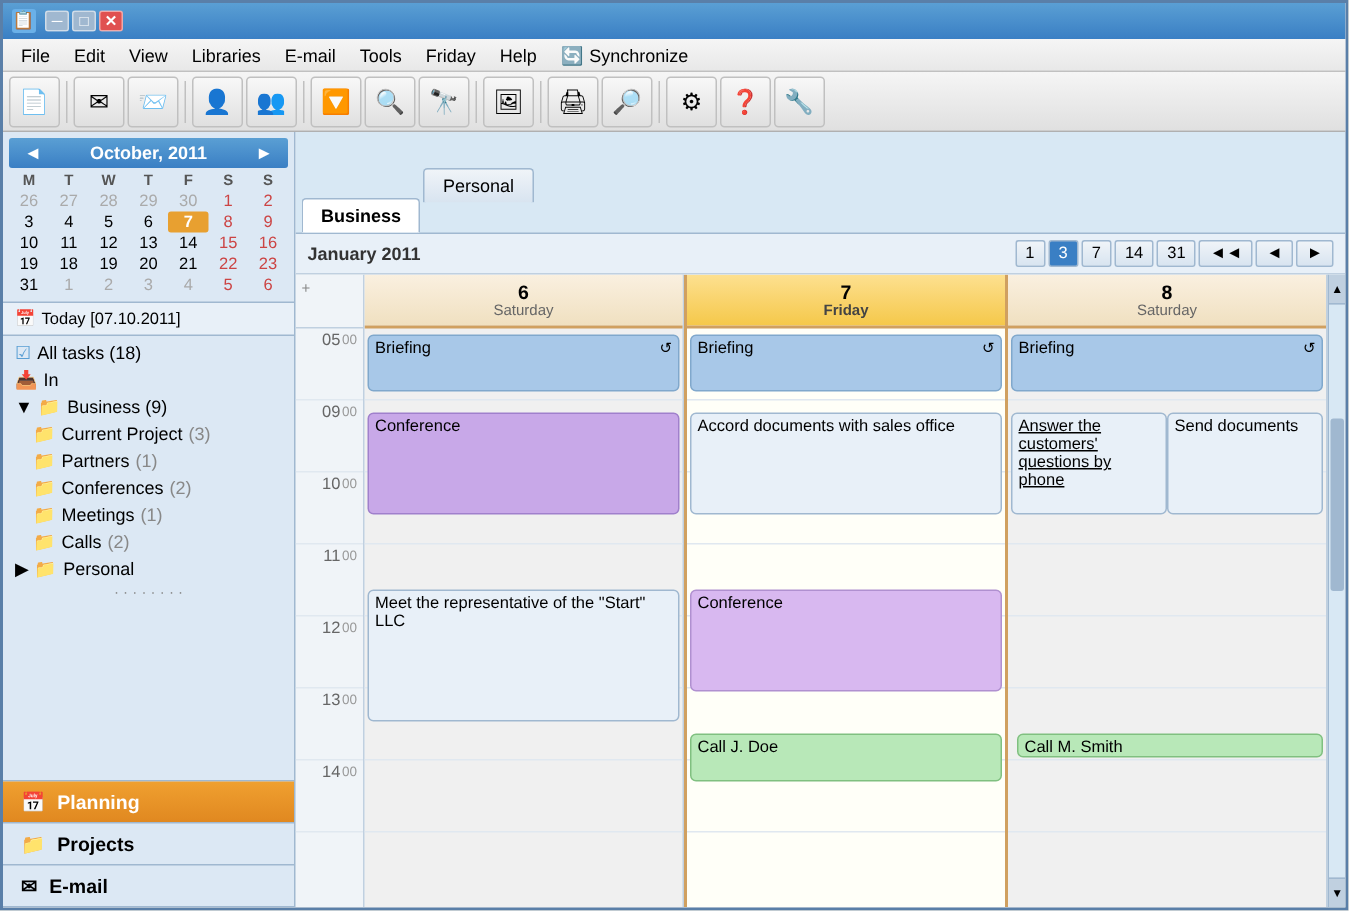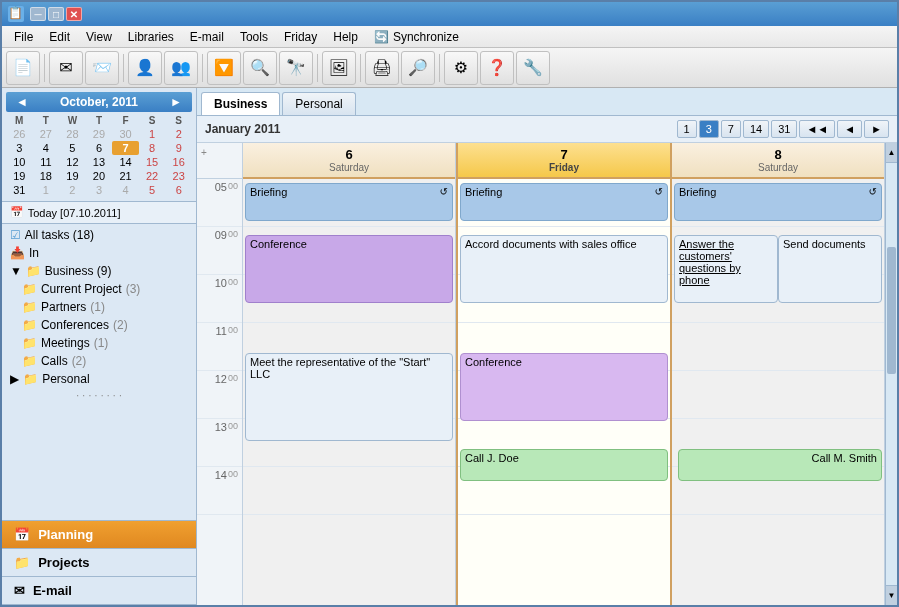--- a/index.html
+++ b/index.html
@@ -46,21 +46,21 @@
     .sidebar-item { display: flex; align-items: center; gap: 4px; padding: 2px 8px; cursor: pointer; font-size: 12px; }
     .indent1 { padding-left: 20px; }
     .sidebar-nav { margin-top: auto; border-top: 1px solid #a0b8d0; }
     .nav-btn { display: flex; align-items: center; gap: 8px; padding: 6px 12px; cursor: pointer; font-size: 13px; font-weight: bold; border-bottom: 1px solid #a0b8d0; }
     .nav-btn.active { background: linear-gradient(to bottom, #f0a030, #e08820); color: white; }
 
     
     .content { flex: 1; display: flex; flex-direction: column; overflow: hidden; }
     .tabs-bar { display: flex; align-items: center; padding: 4px 4px 0; background: #d8e8f4; border-bottom: 1px solid #a0b8d0; gap: 2px; }
     .tab { padding: 4px 12px; border: 1px solid #a0b8d0; border-bottom: none; border-radius: 3px 3px 0 0; cursor: pointer; font-size: 12px; background: linear-gradient(to bottom, #f0f4f8, #d8e4f0); }
-    .tab.active { background: white; font-weight: bold; }
+    .tab.active { background: white; font-weight: bold; margin-top: 40px; }
 
     .cal-toolbar { display: flex; align-items: center; justify-content: space-between; padding: 4px 8px; background: #e8f0f8; border-bottom: 1px solid #c0d0e0; }
     .cal-month-label { font-size: 12px; font-weight: bold; color: #333; }
     .view-btns { display: flex; gap: 2px; }
     .view-btn { padding: 2px 6px; border: 1px solid #a0b8d0; background: linear-gradient(to bottom, #f0f4f8, #d8e4f0); cursor: pointer; font-size: 11px; border-radius: 2px; }
     .view-btn.active { background: #3a7fc4; color: white; }
 
     
     .cal-view { flex: 1; display: flex; overflow: hidden; position: relative; }
     .time-col { width: 46px; flex-shrink: 0; display: flex; flex-direction: column; border-right: 1px solid #c0d0e0; background: #f0f4f8; }
@@ -398,21 +398,21 @@
               </div>
 
               <div class="event white-blue" style="top:56px; left:2px; right:50%; height:68px;text-decoration:underline;">
                 <span>Answer the customers' questions by phone</span>
               </div>
 
               <div class="event white-blue" style="top:56px; left:50%; right:2px; height:68px;">
                 <span>Send documents</span>
               </div>
 
-              <div class="event green" style="top:270px; left:6px; right:2px; height:32px;text-align:right;">
+              <div class="event green" style="top:270px; left:6px; right:2px; height:16px;">
                 <span>Call M. Smith</span>
               </div>
             </div>
           </div>
         </div>
 
         <div style="width:12px; background:#d8e8f4; border-left:1px solid #a0b8d0; display:flex; flex-direction:column;">
           <div style="width:100%; height:20px; background:#c0d0e0; border-bottom:1px solid #a0b8d0; display:flex; align-items:center; justify-content:center; cursor:pointer; font-size:8px;">▲</div>
           <div style="flex:1; position:relative;">
             <div style="position:absolute; top:20%; left:1px; right:1px; height:30%; background:#a0b8d0; border-radius:2px;"></div>

